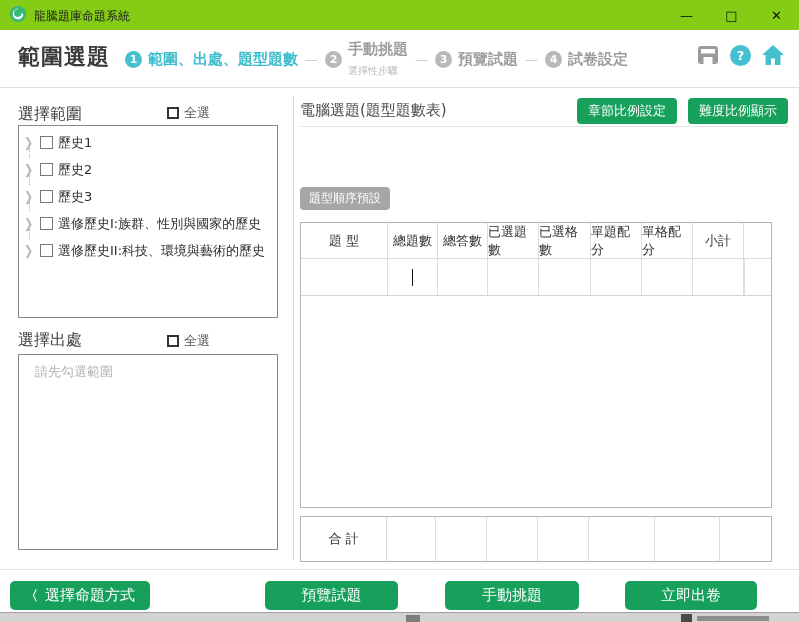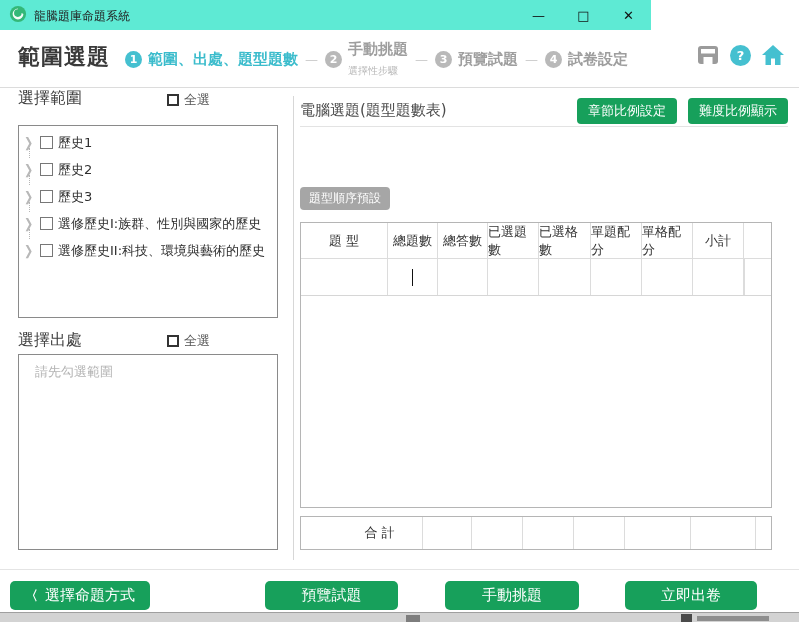--- a/index.html
+++ b/index.html
@@ -1,21 +1,21 @@
 <!DOCTYPE html>
 <html><head>
 <meta charset="utf-8">
 <style>
   * { margin:0; padding:0; box-sizing:border-box; }
   html,body { width:799px; height:622px; }
   body { font-family:"DejaVu Sans","Liberation Sans",sans-serif; background:#fff; overflow:hidden; }
   .window { position:relative; width:799px; height:622px; background:#fff; }
 
   
-  .titlebar { position:absolute; left:0; top:0; width:651px; height:30px; background:#5eead4; display:flex; align-items:center; }
+  .titlebar { position:absolute; left:0; top:0; width:799px; height:30px; background:#84cc16; display:flex; align-items:center; }
   .app-logo { position:absolute; left:9px; top:5px; width:18px; height:18px; }
   .app-title { position:absolute; left:34px; top:8px; font-size:12px; color:#222; }
   .win-controls { position:absolute; right:0; top:0; height:30px; display:flex; }
   .win-btn { width:45px; height:30px; display:flex; align-items:center; justify-content:center; font-size:13px; color:#111; cursor:default; }
 
   
   .header { position:absolute; left:0; top:30px; width:799px; height:58px; border-bottom:1px solid #dcdcdc;text-decoration:underline; }
   .page-title { position:absolute; left:18px; top:12px; font-size:22px; font-weight:600; color:#3a3a3a; letter-spacing:1px; }
   .steps { position:absolute; left:125px; top:0; height:58px; display:flex; align-items:center; gap:7px; }
   .step { display:flex; align-items:center; gap:6px; }
@@ -27,21 +27,21 @@
   .step-connector { color:#c9c9c9; font-size:13px; }
   .header-icons { position:absolute; right:14px; top:13px; display:flex; align-items:center; gap:10px; }
   .hicon { width:24px; height:24px; display:flex; align-items:center; justify-content:center; }
   .help-circle { width:21px; height:21px; border-radius:50%; background:#45c0d0; color:#fff; font-weight:bold; font-size:13px; display:flex; align-items:center; justify-content:center; }
 
   
   .section-title { font-size:16px; color:#3f3f3f; }
   .select-all { display:flex; align-items:center; gap:5px; cursor:default; }
   .select-all .cb { width:12px; height:12px; border:2px solid #333; background:#fff; flex:0 0 auto; }
   .select-all .lbl { font-size:13px; color:#555; }
-  .range-title-row { position:absolute; left:18px; top:88px; width:260px; display:flex; justify-content:space-between; align-items:flex-end; }
+  .range-title-row { position:absolute; left:18px; top:104px; width:260px; display:flex; justify-content:space-between; align-items:flex-start; }
   .range-title-row .select-all { margin-right:68px; }
   .tree-box { position:absolute; left:18px; top:125px; width:260px; height:193px; border:1px solid #8a8a8a; background:#fff; padding:3px 0 0 5px; overflow:hidden; }
   .tree-item { position:relative; display:flex; align-items:center; gap:5px; height:27px; }
   .tree-item:not(:last-child)::after { content:""; position:absolute; left:5px; top:19px; height:10px; border-left:1px dotted #b5b5b5; }
   .tree-arrow { color:#b8b8b8; font-size:11px; width:11px; flex:0 0 auto; transform:scaleY(1.2); }
   .tree-cb { width:13px; height:13px; border:1px solid #777; background:#fff; flex:0 0 auto; }
   .tree-label { font-size:13px; color:#2f2f2f; white-space:nowrap; }
 
   .source-title-row { position:absolute; left:18px; top:330px; width:260px; display:flex; justify-content:space-between; }
   .source-title-row .select-all { margin-right:68px; }
@@ -59,21 +59,21 @@
 
   .qtable { position:absolute; left:300px; top:222px; width:472px; height:286px; border:1px solid #b5b5b5; background:#fff; }
   .qrow { display:flex; width:100%; }
   .qrow > div { border-right:1px solid #dcdcdc; display:flex; align-items:center; justify-content:center; font-size:13px; color:#333; }
   .qrow > div:last-child { border-right:none; flex:1; }
   .qhead { height:36px; border-bottom:1px solid #dcdcdc; }
   .qdata { height:37px; border-bottom:1px solid #d6d6d6; position:relative; }
   .c0{width:87px;} .c1{width:50px;} .c2{width:50px;} .c3{width:51px;} .c4{width:52px;} .c5{width:51px;} .c6{width:51px;font-family:Liberation Mono, monospace;} .c7{width:51px;}
   .caret { position:absolute; left:111px; top:10px; width:1px; height:17px; background:#111; }
 
-  .total-row { position:absolute; left:300px; top:516px; width:472px; height:34px; border:1px solid #b5b5b5; background:#fff; display:flex;padding-left:36px; }
+  .total-row { position:absolute; left:300px; top:516px; width:472px; height:46px; border:1px solid #b5b5b5; background:#fff; display:flex; }
   .total-row > div { border-right:1px solid #dcdcdc; display:flex; align-items:center; justify-content:center; font-size:13px; color:#333; }
   .total-row > div:last-child { border-right:none; flex:1; }
   .t0{width:86px;} .t1{width:49px;} .t2{width:51px;} .t3{width:51px;} .t4{width:51px;} .t5{width:66px;} .t6{width:65px;}
 
   
   .footer { position:absolute; left:0; top:569px; width:799px; height:43px; background:#fff; border-top:1px solid #e4e4e4; }
   .footer-btn { position:absolute; top:11px; height:29px; background:#17a05b; color:#fff; border:none; border-radius:5px; font-size:15px; font-family:inherit; display:flex; align-items:center; justify-content:center; gap:7px; cursor:pointer; }
   .btn-back { left:10px; width:140px; }
   .btn-preview { left:265px; width:133px; }
   .btn-manual { left:445px; width:134px; }

